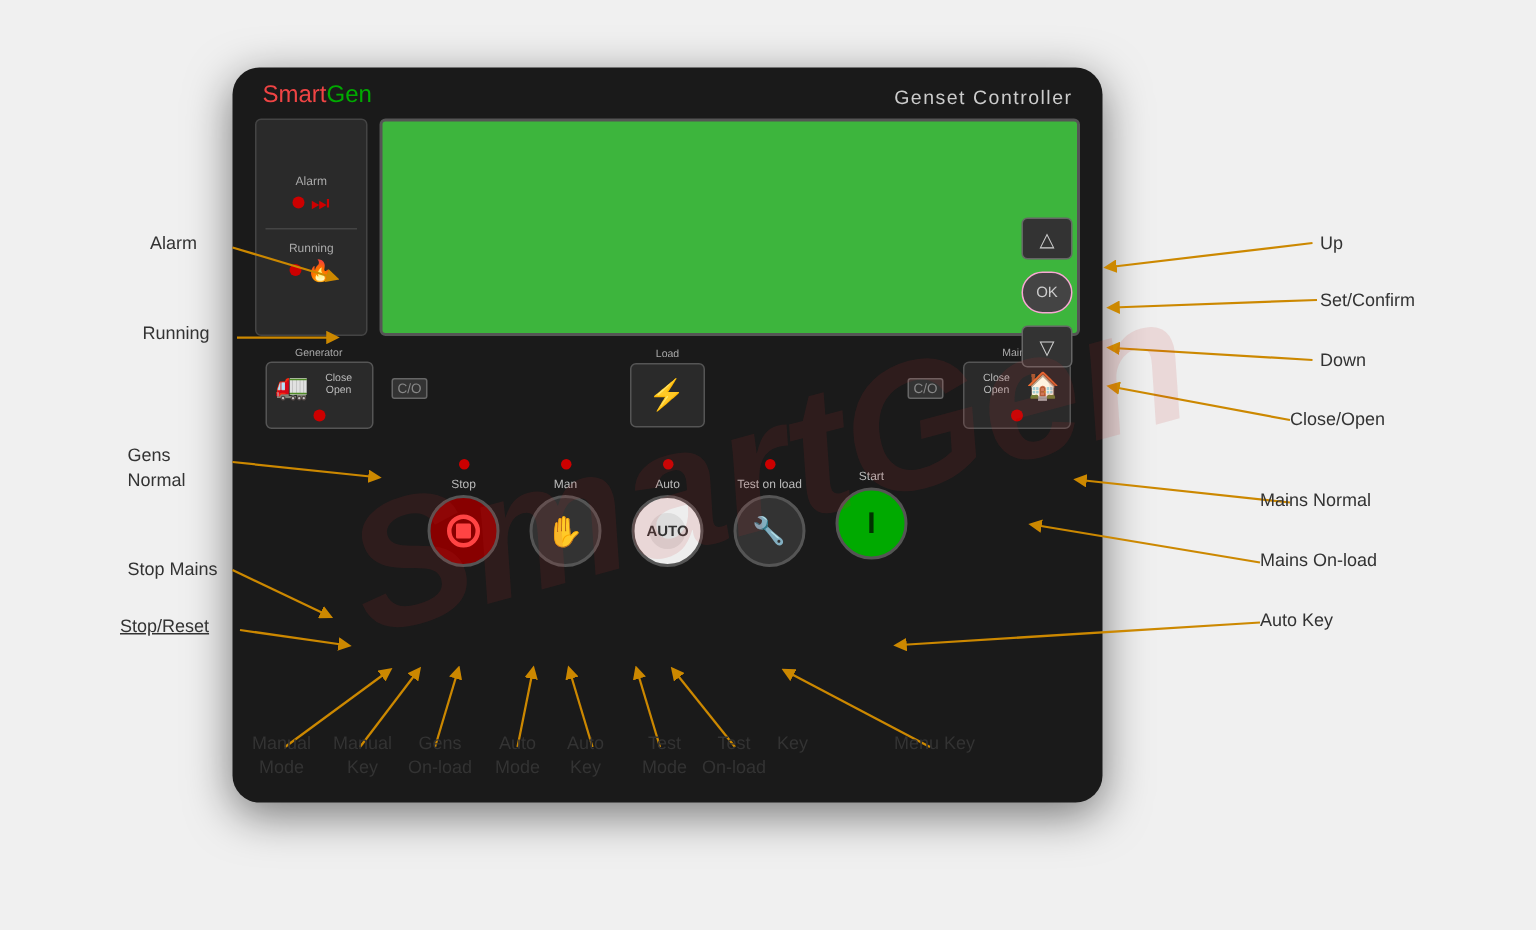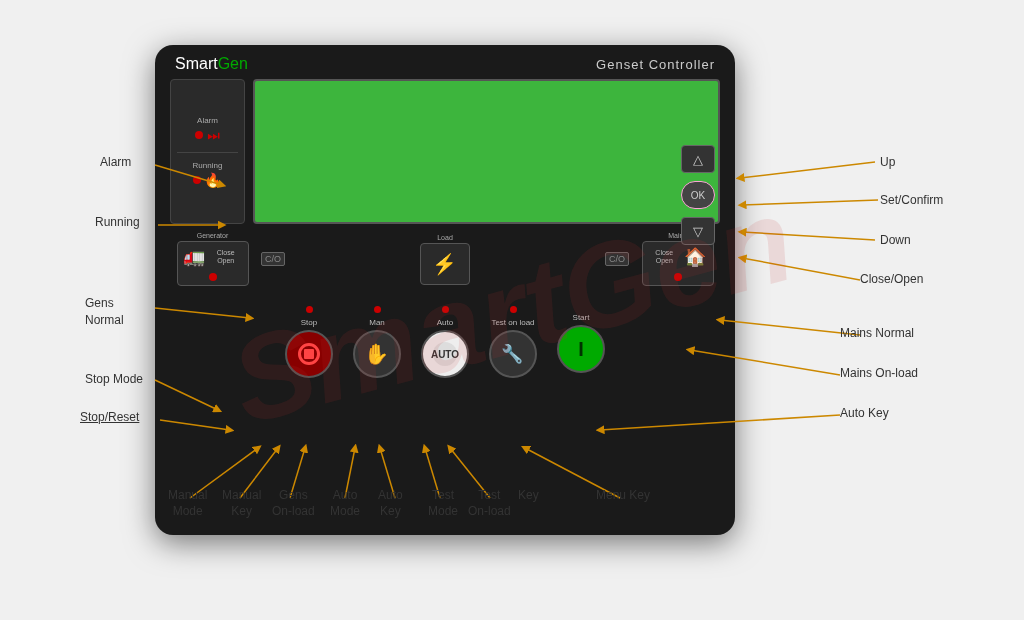--- a/index.html
+++ b/index.html
@@ -39,21 +39,21 @@
       box-shadow: 0 8px 30px rgba(0,0,0,0.5);
     }
 
     
     .panel-header {
       display: flex;
       justify-content: space-between;
       align-items: center;
       padding: 10px 20px 6px;
     }
-    .brand-smart { color: #ffffff; }
+    .brand-smart { color: #ef4444; }
     .brand-gen { color: #00aa00; }
 
     .panel-title {
       color: #ccc;
       font-size: 13px;
       letter-spacing: 1px;
       margin-left: 36px;
     }
 
     
@@ -540,21 +540,21 @@
   <defs>
     <marker id="arrowhead" markerWidth="6" markerHeight="6" refX="3" refY="3" orient="auto">
       <polygon points="0 0, 6 3, 0 6" fill="#cc8800"></polygon>
     </marker>
   </defs>
 </svg>
 
 <div class="label" style="left:100px; top:155px;">Alarm</div>
 <div class="label" style="left:95px; top:215px;">Running</div>
 <div class="label" style="left:85px; top:295px; line-height:1.4;">Gens<br>Normal</div>
-<div class="label" style="left:85px; top:372px;">Stop Mode</div>
+<div class="label" style="left:85px; top:372px;">Stop Mains</div>
 <div class="label" style="left:80px; top:410px;text-decoration:underline;">Stop/Reset</div>
 
 <div class="label" style="left:168px; top:488px; text-align:center; line-height:1.3;">Manual<br>Mode</div>
 <div class="label" style="left:222px; top:488px; text-align:center; line-height:1.3;">Manual<br>Key</div>
 <div class="label" style="left:272px; top:488px; text-align:center; line-height:1.3;">Gens<br>On-load</div>
 <div class="label" style="left:330px; top:488px; text-align:center; line-height:1.3;">Auto<br>Mode</div>
 <div class="label" style="left:378px; top:488px; text-align:center; line-height:1.3;">Auto<br>Key</div>
 <div class="label" style="left:428px; top:488px; text-align:center; line-height:1.3;">Test<br>Mode</div>
 <div class="label" style="left:468px; top:488px; text-align:center; line-height:1.3;">Test<br>On-load</div>
 <div class="label" style="left:518px; top:488px; text-align:center; line-height:1.3;">Key</div>

